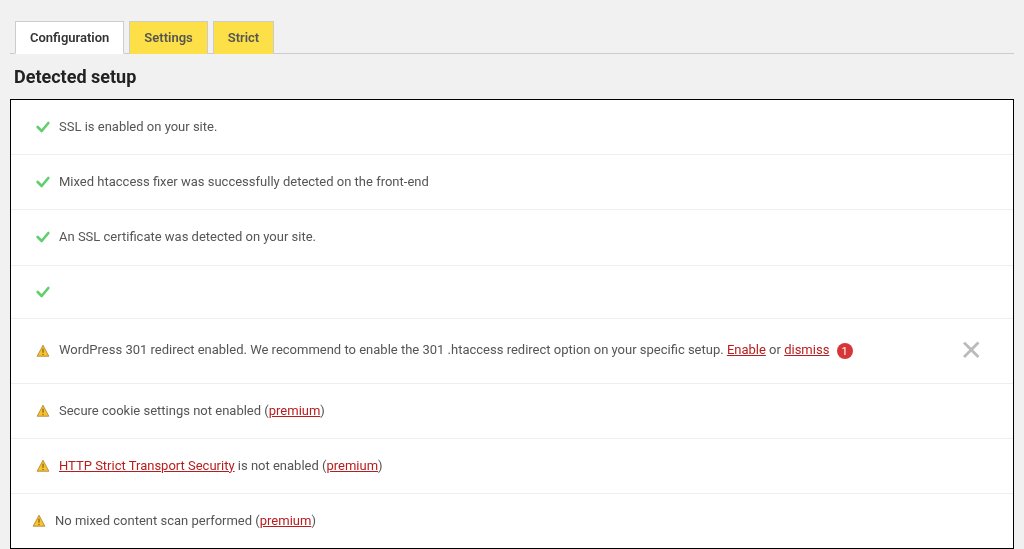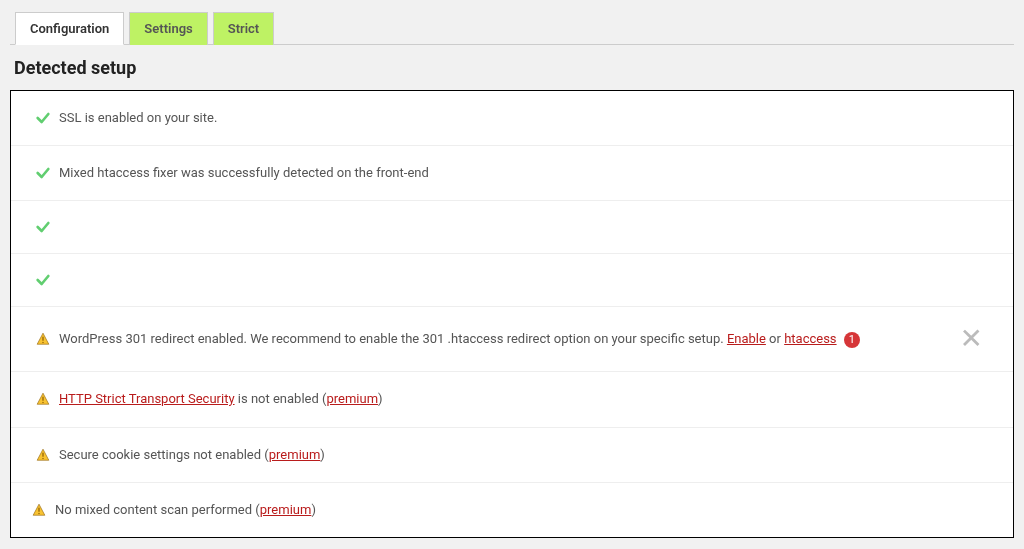--- a/index.html
+++ b/index.html
@@ -10,26 +10,26 @@
     font-family: -apple-system, BlinkMacSystemFont, "Segoe UI", Roboto, "Helvetica Neue", Arial, sans-serif;
     font-size: 13px;
     color: #444;
     width: 1024px;
   }
   .wrap { padding: 0 10px 10px 10px; }
   .tabs {
     display: flex;
     border-bottom: 1px solid #ccc;
     margin: 0 0 12px 0;
-    padding-top: 11px;
+    padding-top: 20px;
   }
   .tab {
     padding: 8px 14px;
     margin-left: 5px;
-    background: #bef264;
+    background: #fde047;
     border: 1px solid #ccc;
     border-bottom: none;
     color: #555;
     font-weight: 600;
     cursor: pointer;
     position: relative;
     top: 1px;
   }
   .tab.active {
     background: #fff;
@@ -125,68 +125,69 @@
       </span>
       <span class="msg">Mixed htaccess fixer was successfully detected on the front-end</span>
     </div>
 
     <div class="row">
       <span class="ico">
         <svg width="16" height="16" viewBox="0 0 24 24" fill="none">
             <path class="check-svg" d="M4 12 L10 18 L20 6" stroke-width="4" stroke-linecap="round" stroke-linejoin="round"></path>
           </svg>
       </span>
-    </div>
-
-    <div class="row">
-      <span class="ico">
-        <svg width="16" height="16" viewBox="0 0 24 24" fill="none">
-            <path class="check-svg" d="M4 12 L10 18 L20 6" stroke-width="4" stroke-linecap="round" stroke-linejoin="round"></path>
-          </svg>
-      </span>
-    </div>
-
-    <div class="row">
-      <span class="ico">
-        <svg width="14" height="14" viewBox="0 0 24 24">
-            <path class="warn-svg-tri" d="M12 2 L22 21 L2 21 Z" stroke-width="1"></path>
-            <rect x="11" y="8" width="2" height="7" fill="#8a5a00"></rect>
-            <rect x="11" y="17" width="2" height="2" fill="#8a5a00"></rect>
-          </svg>
-      </span>
-      <span class="msg">
-        <span>WordPress 301 redirect enabled. We recommend to enable the 301 .htaccess redirect option on your specific setup. </span><a href="#">Enable</a><span> or  </span><a href="#">htaccess</a>
+      <span class="msg">An SSL certificate was detected on your site.</span>
+    </div>
+
+    <div class="row">
+      <span class="ico">
+        <svg width="16" height="16" viewBox="0 0 24 24" fill="none">
+            <path class="check-svg" d="M4 12 L10 18 L20 6" stroke-width="4" stroke-linecap="round" stroke-linejoin="round"></path>
+          </svg>
+      </span>
+    </div>
+
+    <div class="row">
+      <span class="ico">
+        <svg width="14" height="14" viewBox="0 0 24 24">
+            <path class="warn-svg-tri" d="M12 2 L22 21 L2 21 Z" stroke-width="1"></path>
+            <rect x="11" y="8" width="2" height="7" fill="#8a5a00"></rect>
+            <rect x="11" y="17" width="2" height="2" fill="#8a5a00"></rect>
+          </svg>
+      </span>
+      <span class="msg">
+        <span>WordPress 301 redirect enabled. We recommend to enable the 301 .htaccess redirect option on your specific setup. </span><a href="#">Enable</a><span> or  </span><a href="#">dismiss</a>
         <span class="badge">1</span>
       </span>
       <span class="close-x">✕</span>
     </div>
 
     <div class="row">
       <span class="ico">
         <svg width="14" height="14" viewBox="0 0 24 24">
             <path class="warn-svg-tri" d="M12 2 L22 21 L2 21 Z" stroke-width="1"></path>
             <rect x="11" y="8" width="2" height="7" fill="#8a5a00"></rect>
             <rect x="11" y="17" width="2" height="2" fill="#8a5a00"></rect>
           </svg>
       </span>
       <span class="msg">
+        <span>Secure cookie settings not enabled (</span><a href="#">premium</a><span>)</span>
+      </span>
+    </div>
+
+    <div class="row">
+      <span class="ico">
+        <svg width="14" height="14" viewBox="0 0 24 24">
+            <path class="warn-svg-tri" d="M12 2 L22 21 L2 21 Z" stroke-width="1"></path>
+            <rect x="11" y="8" width="2" height="7" fill="#8a5a00"></rect>
+            <rect x="11" y="17" width="2" height="2" fill="#8a5a00"></rect>
+          </svg>
+      </span>
+      <span class="msg">
         <a href="#">HTTP Strict Transport Security</a><span> is not enabled </span><span>(</span><a href="#">premium</a><span>)</span>
-      </span>
-    </div>
-
-    <div class="row">
-      <span class="ico">
-        <svg width="14" height="14" viewBox="0 0 24 24">
-            <path class="warn-svg-tri" d="M12 2 L22 21 L2 21 Z" stroke-width="1"></path>
-            <rect x="11" y="8" width="2" height="7" fill="#8a5a00"></rect>
-            <rect x="11" y="17" width="2" height="2" fill="#8a5a00"></rect>
-          </svg>
-      </span>
-      <span class="msg">
-        <span>Secure cookie settings not enabled (</span><a href="#">premium</a><span>)</span>
       </span>
     </div>
 
     <div class="row">
       <span class="ico">
         <svg width="14" height="14" viewBox="0 0 24 24">
             <path class="warn-svg-tri" d="M12 2 L22 21 L2 21 Z" stroke-width="1"></path>
             <rect x="11" y="8" width="2" height="7" fill="#8a5a00"></rect>
             <rect x="11" y="17" width="2" height="2" fill="#8a5a00"></rect>
           </svg>

